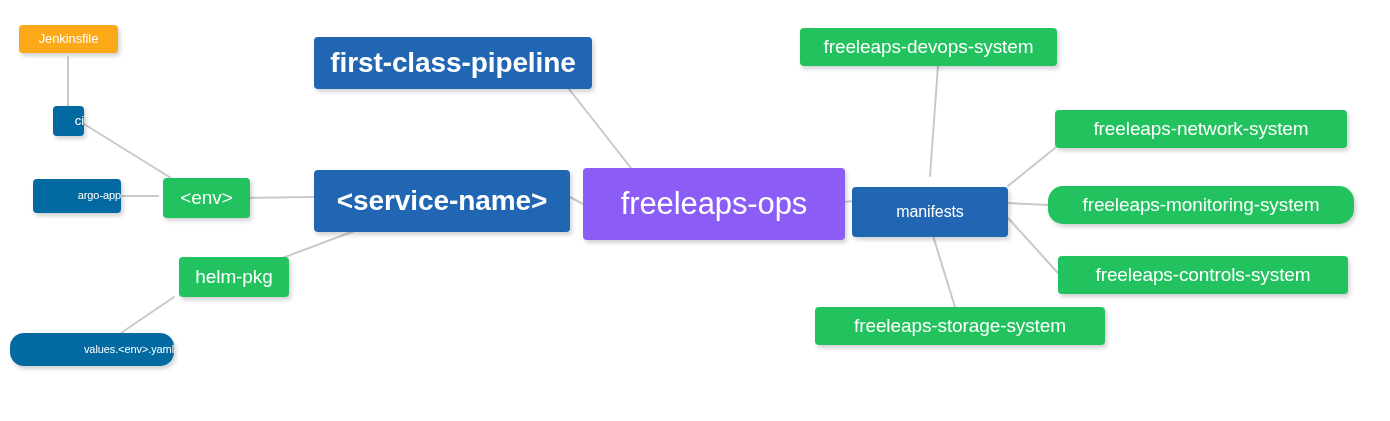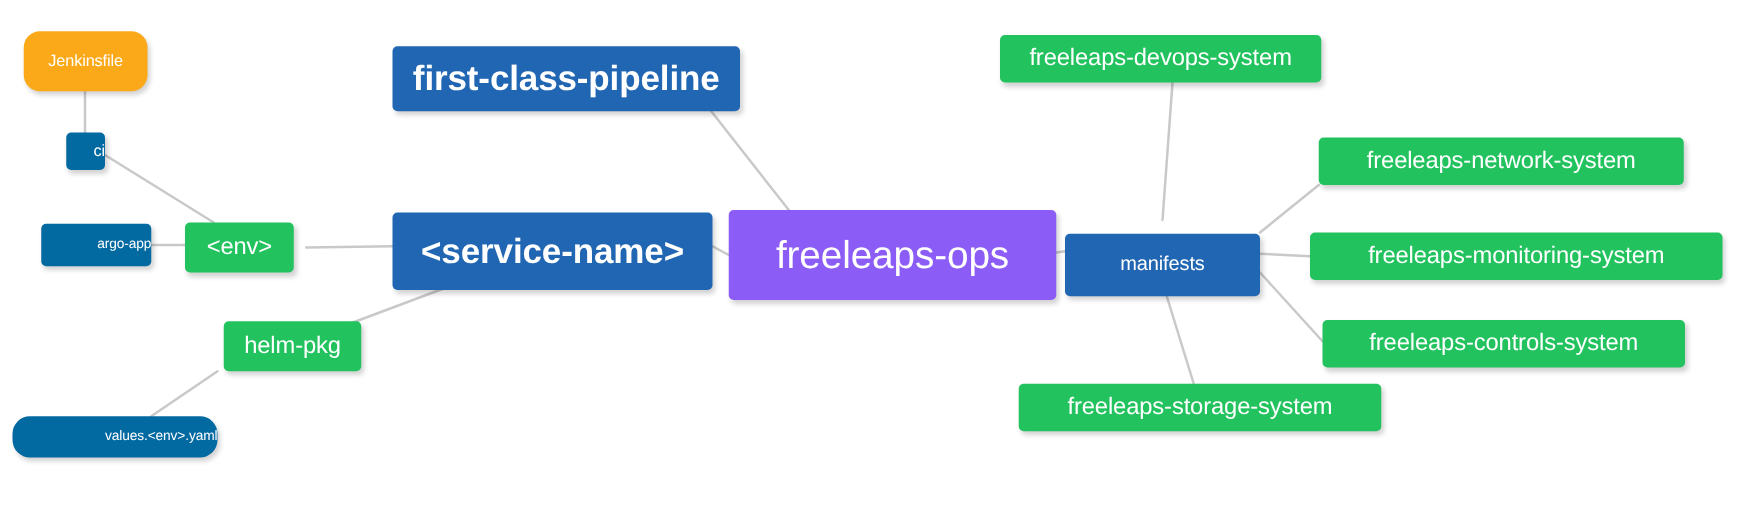--- a/index.html
+++ b/index.html
@@ -85,45 +85,45 @@
       </div>
       <div class="node c-blue sz-l1" style="left: 314px; top: 170px; width: 256px; height: 62px;">
         <span>&lt;service-name&gt;</span>
       </div>
       <div class="node c-blue sz-l1" style="left: 314px; top: 37px; width: 278px; height: 52px;">
         <span>first-class-pipeline</span>
       </div>
       <div class="node c-blue sz-l2" style="left: 852px; top: 176px; width: 156px; height: 50px;">
         <span>manifests</span>
       </div>
-      <div class="node c-green sz-l3" style="left: 148px; top: 178px; width: 87px; height: 40px;">
+      <div class="node c-green sz-l3" style="left: 163px; top: 178px; width: 87px; height: 40px;">
         <span>&lt;env&gt;</span>
       </div>
       <div class="node c-green sz-l3" style="left: 151px; top: 257px; width: 110px; height: 40px; margin-left: 28px;">
         <span>helm-pkg</span>
       </div>
       <div class="node c-red sz-l5" style="left: 53px; top: 106px; width: 31px; height: 30px;">
         <span>ci</span>
       </div>
       <div class="node c-red sz-l4" style="left: 33px; top: 179px; width: 88px; height: 34px;">
         <span>argo-app</span>
       </div>
       <div class="node c-red sz-l4" style="left: 10px; top: 333px; width: 164px; height: 33px; border-radius: 14px;">
         <span>values.&lt;env&gt;.yaml</span>
       </div>
-      <div class="node c-orange sz-l5" style="left: 19px; top: 25px; width: 99px; height: 48px; border-radius: 13px;">
+      <div class="node c-orange sz-l5" style="left: 19px; top: 25px; width: 99px; height: 28px;">
         <span>Jenkinsfile</span>
       </div>
       <div class="node c-green sz-l3" style="left: 800px; top: 28px; width: 257px; height: 38px;">
         <span>freeleaps-devops-system</span>
       </div>
       <div class="node c-green sz-l3" style="left: 1055px; top: 110px; width: 292px; height: 38px;">
         <span>freeleaps-network-system</span>
       </div>
-      <div class="node c-green sz-l3" style="left: 1048px; top: 186px; width: 330px; height: 38px;">
+      <div class="node c-green sz-l3" style="left: 1048px; top: 186px; width: 306px; height: 38px; border-radius: 15px;">
         <span>freeleaps-monitoring-system</span>
       </div>
       <div class="node c-green sz-l3" style="left: 1058px; top: 256px; width: 290px; height: 38px;">
         <span>freeleaps-controls-system</span>
       </div>
       <div class="node c-green sz-l3" style="left: 815px; top: 307px; width: 290px; height: 38px;">
         <span>freeleaps-storage-system</span>
       </div>
     </div>
 </div>

